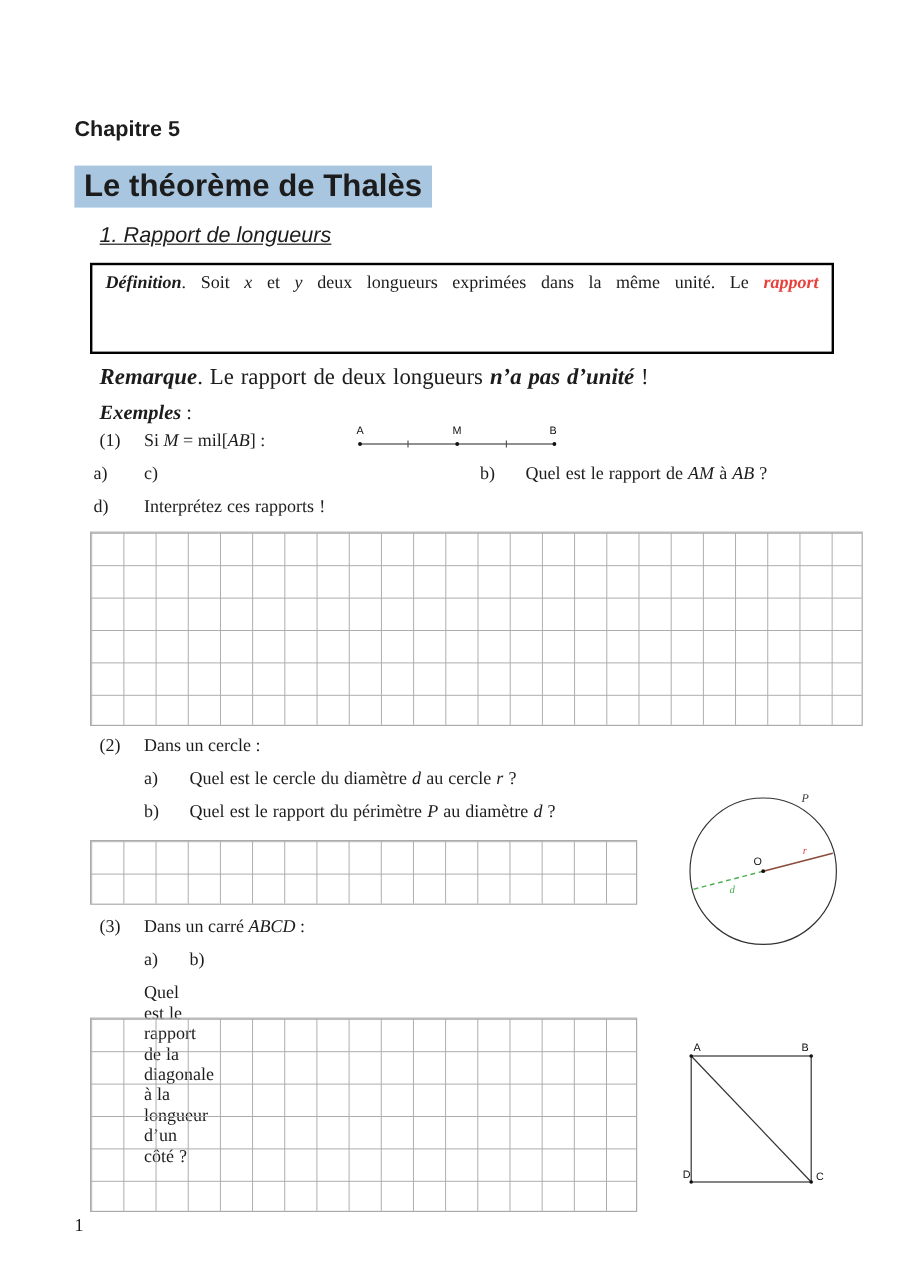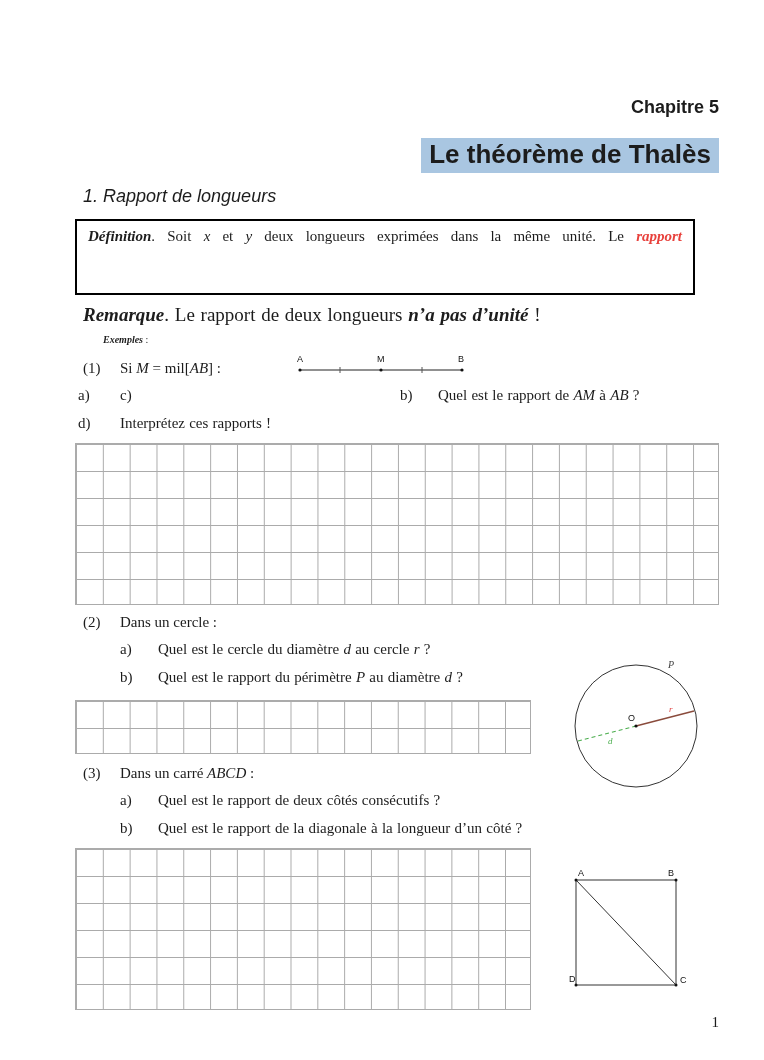--- a/index.html
+++ b/index.html
@@ -11,37 +11,37 @@
     --grid-line:#ababab;
     --ink:#1c1c1c;
   }
   html,body{margin:0;padding:0;background:#fff;}
   .page{
     position:relative;width:764px;height:1060px;background:#fff;
     font-family:"Liberation Serif","DejaVu Serif",serif;color:var(--ink);
     overflow:hidden;
   }
   .abs{position:absolute;margin:0;}
-  .center-band{position:absolute;left:75px;width:644px;text-align:right;}
+  .center-band{position:absolute;left:62px;width:644px;text-align:left;}
 
   .chapter{top:97px;font-family:"Liberation Sans",sans-serif;font-weight:700;font-size:18px;}
   .title-row{top:138px;}
   .title-hl{display:inline-block;background:var(--title-highlight);
     font-family:"Liberation Sans",sans-serif;font-weight:700;font-size:26px;
     padding:2px 8px 4px 8px;line-height:1.1;}
   .section{position:absolute;left:83px;top:186px;font-family:"Liberation Sans",sans-serif;
-    font-style:italic;font-size:18px;}
+    font-style:italic;font-size:18px;text-decoration:underline;}
 
   .defbox{position:absolute;left:75px;top:219px;width:620px;height:76px;
     border:2px solid #000;box-sizing:border-box;padding:5px 11px 0 11px;overflow:hidden;}
   .def-l1{margin:0;font-size:15px;text-align:justify;text-align-last:justify;line-height:1.35;}
   .def-l2{margin:2px 0 0 0;font-size:15px;line-height:1.35;}
 
   .remark{left:83px;top:304px;font-size:19px;word-spacing:1px;}
-  .examples{left:83px;top:334px;font-size:10px;margin-left:20px;}
+  .examples{left:83px;top:334px;font-size:17px;}
 
   .item-head{position:absolute;display:flex;font-size:15px;}
   .item-num{width:37px;flex:0 0 37px;}
   .item1-head{left:83px;top:360px;}
   .item2-head{left:83px;top:614px;}
   .item3-head{left:83px;top:765px;}
 
   .q-grid{position:absolute;display:grid;font-size:15px;word-spacing:0.5px;}
   .q1{left:78px;top:387px;width:642px;grid-template-columns:42px 280px 38px auto;grid-auto-rows:28px;}
   .q2{left:120px;top:641px;width:470px;grid-template-columns:38px auto;grid-auto-rows:28px;}
@@ -156,21 +156,20 @@
 
   <div class="grid-box grid-small"></div>
 
   <div class="item-head item3-head">
     <span class="item-num">(3)</span>
     <span><span>Dans un carré </span><span class="rn-i">ABCD</span><span> :</span></span>
   </div>
 
   <div class="q-grid q3">
     <span>a)</span>
-    <span><span>Quel est le rapport de deux côtés consécutifs ?</span></span>
     <span>b)</span>
     <span><span>Quel est le rapport de la diagonale à la longueur d’un côté ?</span></span>
   </div>
 
   <svg class="abs square-svg" width="130" height="128" viewBox="0 0 130 128">
     <rect class="sq-line" x="12" y="14" width="100" height="105"></rect>
     <line class="sq-line" x1="12" y1="14" x2="112" y2="119"></line>
     <circle class="dot" cx="12" cy="14" r="1.5"></circle>
     <circle class="dot" cx="112" cy="14" r="1.5"></circle>
     <circle class="dot" cx="112" cy="119" r="1.5"></circle>

